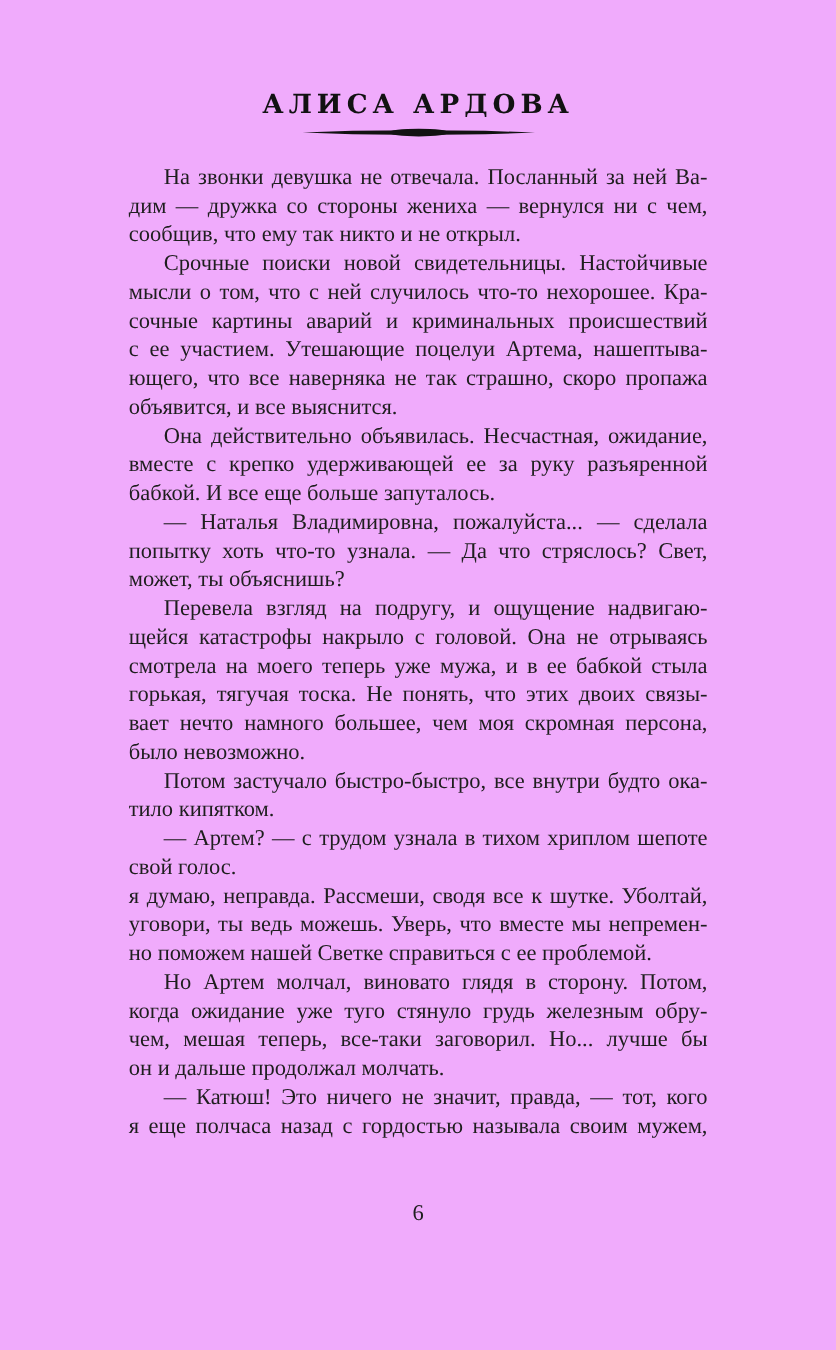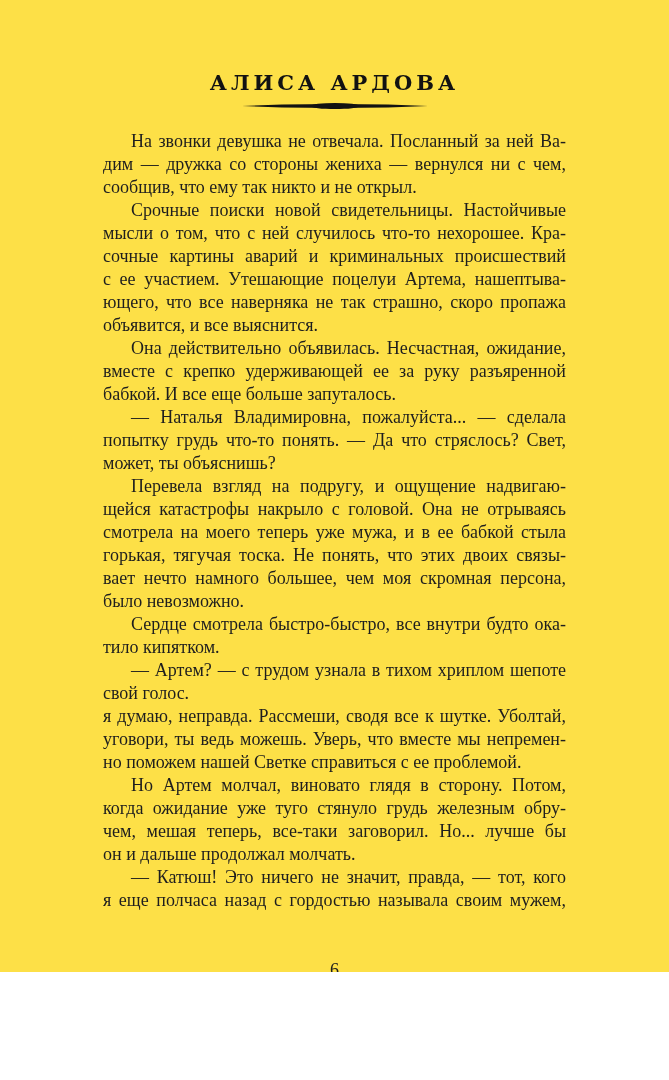--- a/index.html
+++ b/index.html
@@ -3,22 +3,22 @@
 <meta charset="utf-8">
 <style>
   html, body {
     margin: 0;
     padding: 0;
     background: #ffffff;
   }
   .page {
     position: relative;
     width: 669px;
-    height: 972px;
-    background: #fde047;
+    height: 1080px;
+    background: #f0abfc;
     overflow: hidden;
     font-family: "Liberation Serif", serif;
     color: #1e1e1e;
   }
   .author-title {
     position: absolute;
     top: 70px;
     left: 0;
     width: 100%;
     text-align: center;
@@ -93,29 +93,29 @@
       <div class="line first">Срочные поиски новой свидетельницы. Настойчивые</div>
       <div class="line">мысли о том, что с ней случилось что-то нехорошее. Кра-</div>
       <div class="line">сочные картины аварий и криминальных происшествий</div>
       <div class="line">с ее участием. Утешающие поцелуи Артема, нашептыва-</div>
       <div class="line">ющего, что все наверняка не так страшно, скоро пропажа</div>
       <div class="line last">объявится, и все выяснится.</div>
       <div class="line first">Она действительно объявилась. Несчастная, ожидание,</div>
       <div class="line">вместе с крепко удерживающей ее за руку разъяренной</div>
       <div class="line last">бабкой. И все еще больше запуталось.</div>
       <div class="line first">— Наталья Владимировна, пожалуйста... — сделала</div>
-      <div class="line">попытку грудь что-то понять. — Да что стряслось? Свет,</div>
+      <div class="line">попытку хоть что-то узнала. — Да что стряслось? Свет,</div>
       <div class="line last">может, ты объяснишь?</div>
       <div class="line first">Перевела взгляд на подругу, и ощущение надвигаю-</div>
       <div class="line">щейся катастрофы накрыло с головой. Она не отрываясь</div>
       <div class="line">смотрела на моего теперь уже мужа, и в ее бабкой стыла</div>
       <div class="line">горькая, тягучая тоска. Не понять, что этих двоих связы-</div>
       <div class="line">вает нечто намного большее, чем моя скромная персона,</div>
       <div class="line last">было невозможно.</div>
-      <div class="line first">Сердце смотрела быстро-быстро, все внутри будто ока-</div>
+      <div class="line first">Потом застучало быстро-быстро, все внутри будто ока-</div>
       <div class="line last">тило кипятком.</div>
       <div class="line first">— Артем? — с трудом узнала в тихом хриплом шепоте</div>
       <div class="line last">свой голос.</div>
       <div class="line">я думаю, неправда. Рассмеши, сводя все к шутке. Уболтай,</div>
       <div class="line">уговори, ты ведь можешь. Уверь, что вместе мы непремен-</div>
       <div class="line last">но поможем нашей Светке справиться с ее проблемой.</div>
       <div class="line first">Но Артем молчал, виновато глядя в сторону. Потом,</div>
       <div class="line">когда ожидание уже туго стянуло грудь железным обру-</div>
       <div class="line">чем, мешая теперь, все-таки заговорил. Но... лучше бы</div>
       <div class="line last">он и дальше продолжал молчать.</div>

